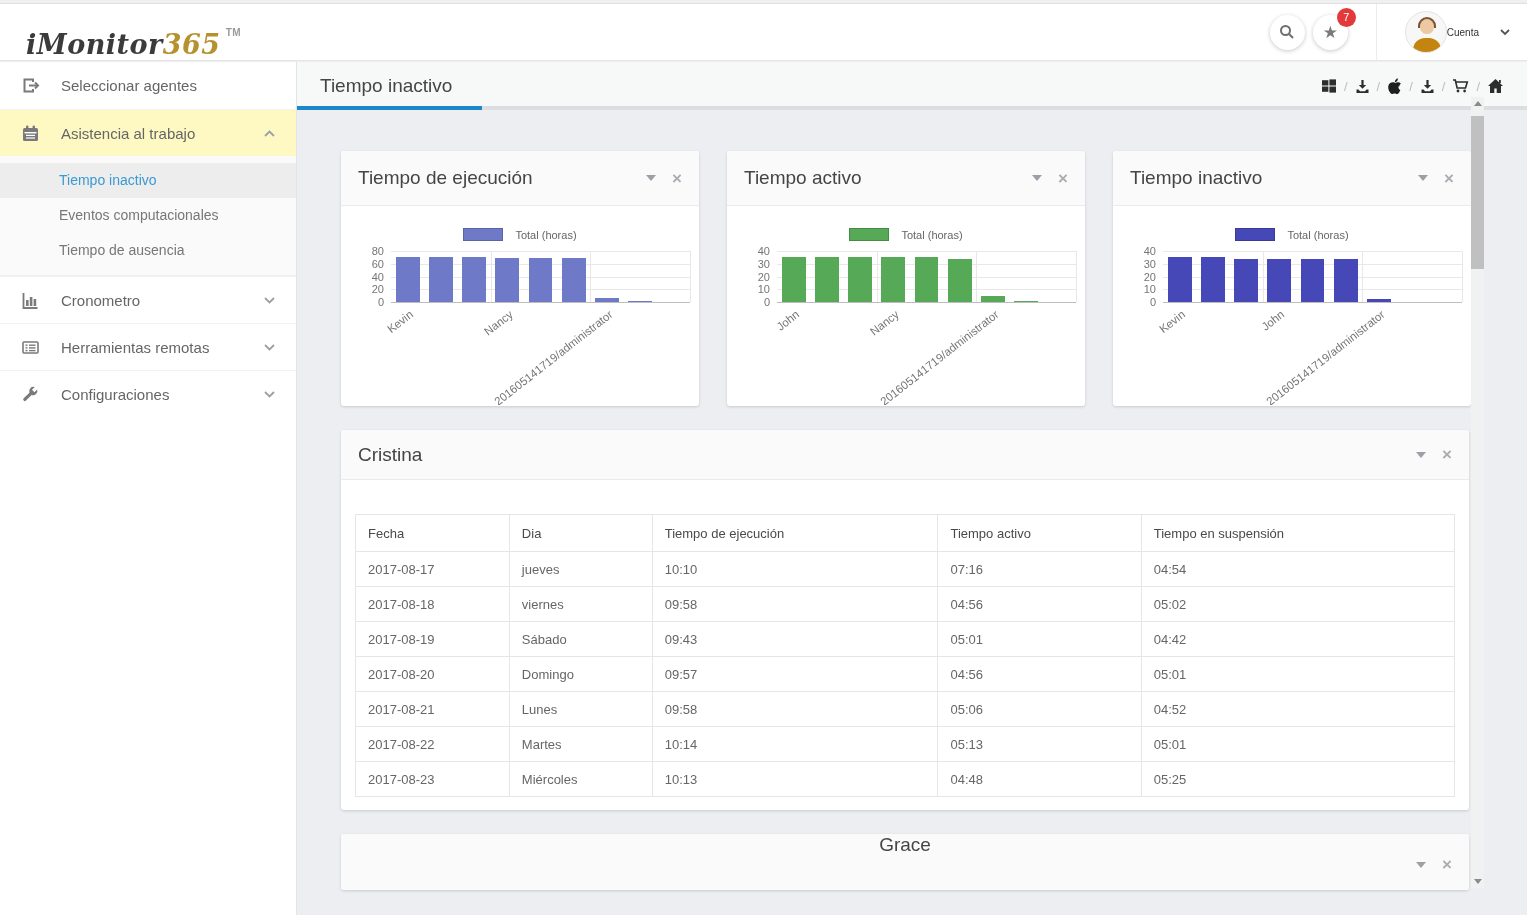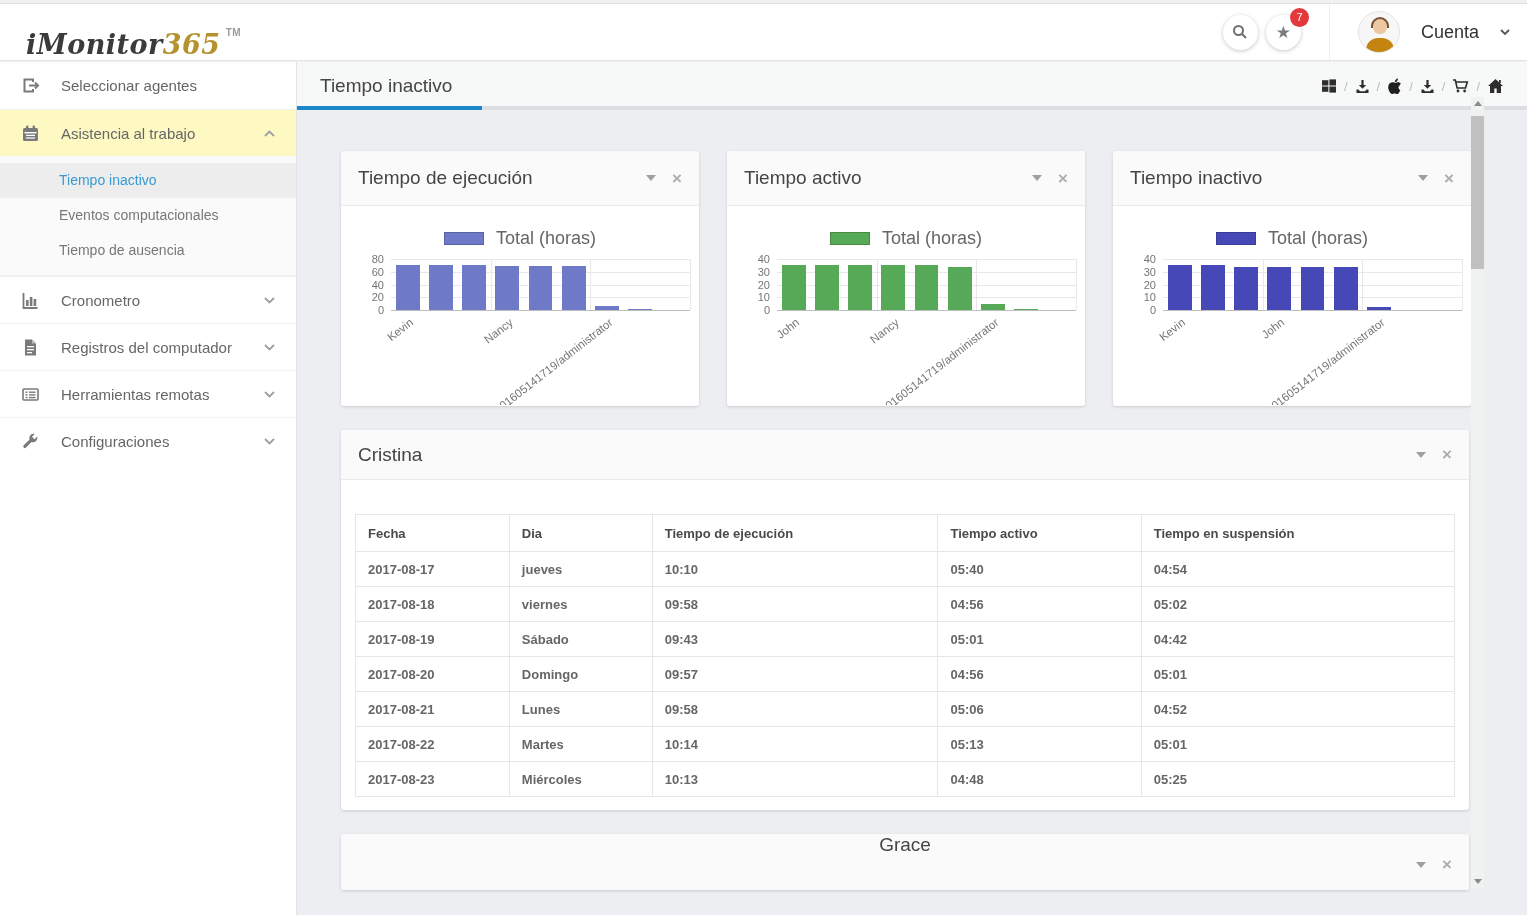--- a/index.html
+++ b/index.html
@@ -16,21 +16,21 @@
   .header-right { display:flex; align-items:center; height:100%; }
   .icon-btn { width:35px; height:35px; border-radius:50%; background:#fff; box-shadow:0 1px 4px rgba(0,0,0,0.22); display:flex; align-items:center; justify-content:center; margin-left:8px; position:relative; cursor:pointer; }
   .icon-btn svg { stroke:#6e6e6e; }
   .star-glyph { color:#7a7a7a; font-size:17px; line-height:1; }
   .badge { position:absolute; top:-7px; right:-8px; min-width:19px; height:19px; border-radius:50%; background:#e4393c; color:#fff; font-size:11px; display:flex; align-items:center; justify-content:center; }
   .vdivider { width:1px; height:57px; background:#ececec; margin:0 0 0 28px; }
   .avatar { width:42px; height:42px; border-radius:50%; background:#f7f7f7; border:1px solid #e3e3e3; position:relative; overflow:hidden; margin-left:28px; }
   .avatar .hair { position:absolute; top:5px; left:12px; width:18px; height:11px; border-radius:9px 9px 0 0; background:#7b5232; }
   .avatar .head { position:absolute; top:7px; left:14px; width:14px; height:15px; border-radius:50% 50% 45% 45%; background:#ecc9a2; }
   .avatar .bodyshape { position:absolute; bottom:-3px; left:7px; width:28px; height:17px; border-radius:12px 12px 0 0; background:#c3850f; }
-  .account-label { font-size:18px; color:#333; margin:0 20px 0 21px; }
+  .account-label { font-size:10px; color:#333; margin:0 20px 0 0; }
   .chev { width:12px; height:12px; }
   .header-right .pad-r { padding-right:16px; display:flex; align-items:center; }
 
   
   .sidebar { position:absolute; left:0; top:62px; bottom:0; width:297px; background:#fff; border-right:1px solid #e4e4e4; z-index:4; }
   .email-row { height:48px; display:flex; align-items:center; padding-left:18px; background:#fbfbfb; position:relative; }
   .email-row .chev-right { margin-right:8px; }
   .email-text { font-size:15px; font-weight:bold; color:#51708d; }
   .burger-block { position:absolute; right:0; top:0; width:68px; height:42px; background:#f4f5f6; border-radius:0 0 8px 8px; display:flex; align-items:center; justify-content:center; cursor:pointer; }
   .burger { width:19px; }
@@ -63,37 +63,37 @@
   .card-controls { margin-left:auto; display:flex; align-items:center; gap:16px; }
   .ctl-collapse { width:0; height:0; border-left:5px solid transparent; border-right:5px solid transparent; border-top:6px solid #9aa0a6; cursor:pointer; }
   .ctl-close { color:#a9adb2; font-size:17px; font-weight:bold; line-height:1; cursor:pointer; }
 
   .charts-row { display:flex; gap:28px; margin-bottom:24px; }
   .chart-card { width:358px; height:255px; }
   .chart-card .card-header { height:55px; }
   .chart-body { height:199px; position:relative; padding-top:22px; overflow:hidden; }
   .legend { display:flex; align-items:center; justify-content:center; margin-bottom:10px; }
   .legend-swatch { width:40px; height:13px; border:1px solid rgba(0,0,0,0.18); }
-  .legend-label { font-size:18px; color:#666; margin-left:12px; }
+  .legend-label { font-size:11px; color:#666; margin-left:12px; }
   .plot-wrap { position:relative; margin:0 9px 0 50px; }
   .plot { position:relative; height:52px; border-bottom:1px solid #bdbdbd;text-align:right; }
   .hgrid { position:absolute; left:0; right:0; height:1px; background:#e8e8e8; }
   .vgrid { position:absolute; top:0; bottom:0; width:1px; background:#e8e8e8; }
   .ytick { position:absolute; right:calc(100% + 7px); transform:translateY(-50%); font-size:11px; color:#757575; white-space:nowrap; }
   .bar { position:absolute; bottom:0; }
   .xlabels { position:relative; height:100px; }
   .xanchor { position:absolute; top:5px; width:0; }
   .xanchor span { position:absolute; right:0; top:0; white-space:nowrap; font-size:11.5px; color:#757575; transform:rotate(-38deg); transform-origin:100% 0; }
 
   
   .table-card { width:1128px; margin-bottom:24px; }
   .table-card .card-header { height:50px; }
   .table-body { padding:34px 14px 13px 14px; }
   table.data-table { width:100%; border-collapse:collapse; }
-  .data-table th, .data-table td { border:1px solid #e6e6e6; text-align:left; font-weight:700; font-size:13px; padding:0 12px; }
+  .data-table th, .data-table td { border:1px solid #e6e6e6; text-align:left; font-weight:400; font-size:13px; padding:0 12px; }
   .data-table th { color:#4a4a4a; height:37px; }
   .data-table td { color:#666; height:35px; }
 
   .grace-card { width:1128px; height:56px; }
   .grace-card .card-header { border-bottom:none; border-radius:3px; height:56px;flex-direction:column; }
 
   
   .vscrollbar { position:absolute; right:43px; top:35px; bottom:27px; width:13px; background:#f0f1f1; }
   .sb-arrow { position:absolute; left:0; width:13px; height:13px; display:flex; align-items:center; justify-content:center; cursor:pointer; }
   .sb-arrow.up { top:0; } .sb-arrow.down { bottom:0; }
@@ -179,35 +179,20 @@
           <rect x="8.8" y="6" width="2.6" height="9" fill="#7a7a7a"></rect>
           <rect x="12.6" y="8" width="2.6" height="7" fill="#7a7a7a"></rect>
         </svg>
     </span>
     <span>Cronometro</span>
     <svg class="mi-chev" width="13" height="9" viewBox="0 0 13 9" fill="none" stroke="#9aa0a6" stroke-width="1.8">
         <polyline points="2,2 6.5,6.5 11,2"></polyline>
       </svg>
   </div>
 
-  <div class="menu-item">
-    <span class="mi-icon">
-      <svg width="19" height="19" viewBox="0 0 19 19">
-          <path d="M4 1.5h7l4 4v12H4z" fill="#7a7a7a"></path>
-          <path d="M11 1.5l4 4h-4z" fill="#bdbdbd"></path>
-          <rect x="6" y="8" width="7" height="1.3" fill="#fff"></rect>
-          <rect x="6" y="11" width="7" height="1.3" fill="#fff"></rect>
-          <rect x="6" y="14" width="5" height="1.3" fill="#fff"></rect>
-        </svg>
-    </span>
-    <span>Registros del computador</span>
-    <svg class="mi-chev" width="13" height="9" viewBox="0 0 13 9" fill="none" stroke="#9aa0a6" stroke-width="1.8">
-        <polyline points="2,2 6.5,6.5 11,2"></polyline>
-      </svg>
-  </div>
 
   <div class="menu-item">
     <span class="mi-icon">
       <svg width="19" height="19" viewBox="0 0 19 19">
           <rect x="2" y="4" width="15" height="11" rx="1" fill="none" stroke="#7a7a7a" stroke-width="1.6"></rect>
           <rect x="4.5" y="6.5" width="2" height="1.4" fill="#7a7a7a"></rect>
           <rect x="8" y="6.5" width="6.5" height="1.4" fill="#7a7a7a"></rect>
           <rect x="4.5" y="9.2" width="2" height="1.4" fill="#7a7a7a"></rect>
           <rect x="8" y="9.2" width="6.5" height="1.4" fill="#7a7a7a"></rect>
           <rect x="4.5" y="11.9" width="2" height="1.4" fill="#7a7a7a"></rect>
@@ -466,21 +451,21 @@
                 <th>Tiempo de ejecución</th>
                 <th>Tiempo activo</th>
                 <th>Tiempo en suspensión</th>
               </tr>
             </thead>
           <tbody id="cristina-tbody">
               <tr>
                 <td>2017-08-17</td>
                 <td>jueves</td>
                 <td>10:10</td>
-                <td>05:40</td>
+                <td>07:16</td>
                 <td>04:54</td>
               </tr>
               <tr>
                 <td>2017-08-18</td>
                 <td>viernes</td>
                 <td>09:58</td>
                 <td>04:56</td>
                 <td>05:02</td>
               </tr>
               <tr>

